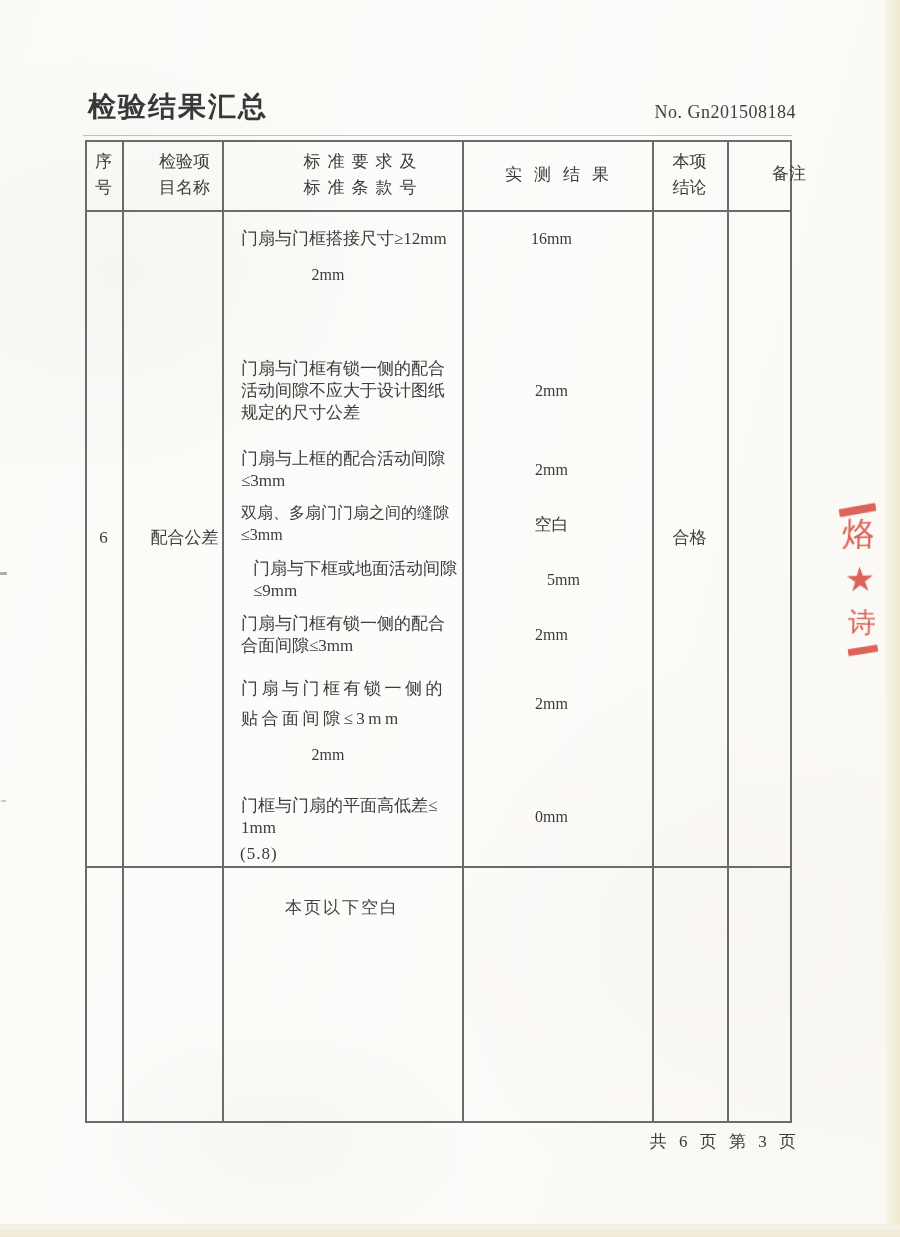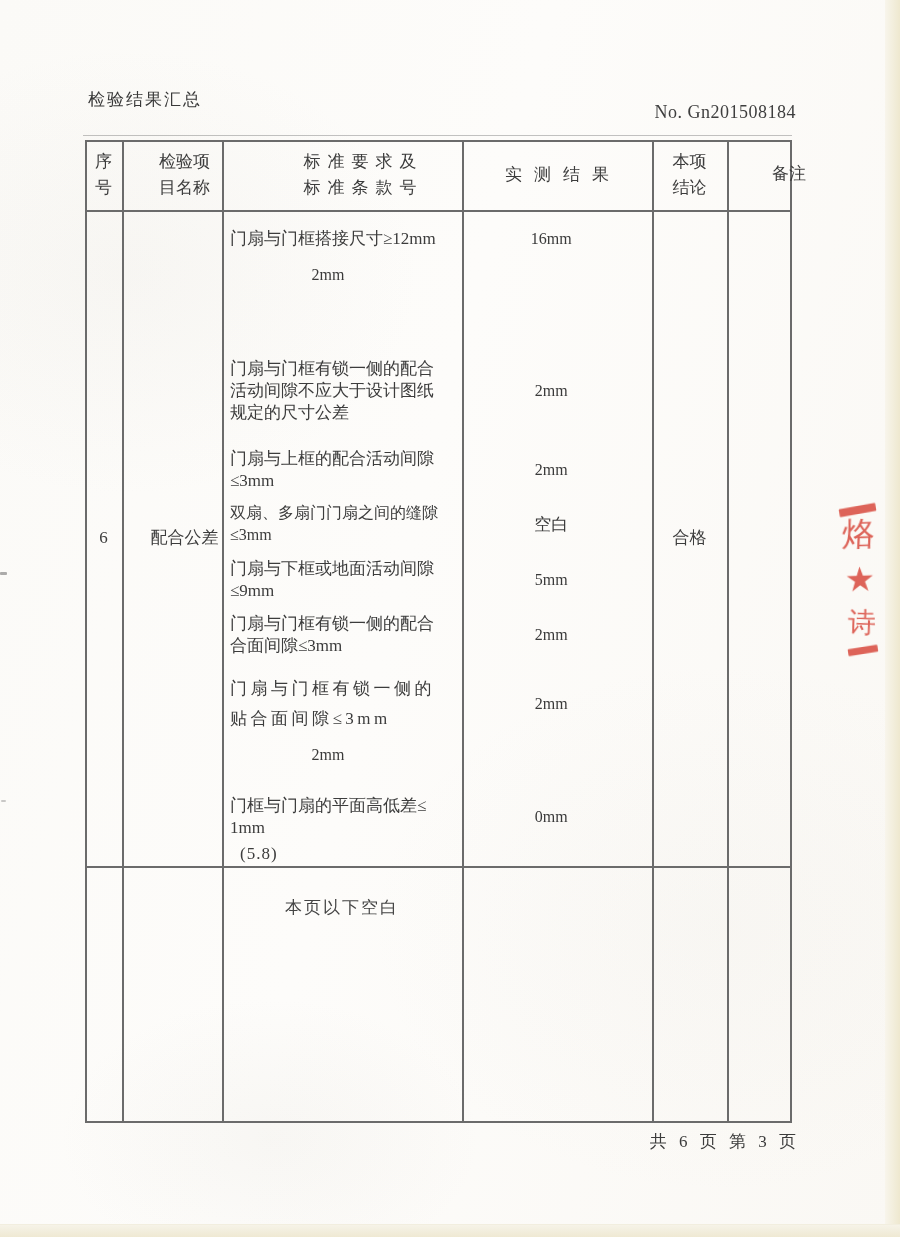--- a/index.html
+++ b/index.html
@@ -26,21 +26,21 @@
     position:absolute;left:0;bottom:0;width:100%;height:12px;
     background:linear-gradient(to bottom,#f6f3e8,#efe9d3);
     border-top:1px solid #f2eedf;
   }
   .smudge{position:absolute;background:#6a6a6a;opacity:.55;border-radius:1px;}
 
   
   .title{
     position:absolute;left:88px;top:88px;
     font-family:"Liberation Sans","DejaVu Sans",sans-serif;
-    font-size:17px;font-weight:normal;letter-spacing:2px;color:#383838;
+    font-size:28px;font-weight:bold;letter-spacing:2px;color:#383838;
   }
   .report-no{
     position:absolute;right:104px;top:102px;
     font-size:18px;letter-spacing:.5px;color:#3e3e3e;
   }
 
   
   .tbl{position:absolute;left:85px;top:140px;width:707px;height:983px;}
   .vline,.hline{position:absolute;background:#6b6b6b;}
   .vline{width:2px;top:0;height:983px;}
@@ -56,21 +56,21 @@
   
   .c1{left:0;width:37px;}   .c2{left:37px;width:85px;margin-left:20px;}
   .c3{left:137px;width:240px;padding-left:18px;} .c4{left:377px;width:190px;}
   .c5{left:567px;width:75px;}  .c6{left:678px;width:52px;font-family:Liberation Mono, monospace;}
   .hrow{top:0;height:70px;}
   .brow{top:70px;height:656px;}
 
   
   .items{position:absolute;left:137px;top:70px;width:430px;height:656px;}
   .sub-item{position:absolute;left:0;width:430px;display:flex;align-items:center;}
-  .req{width:240px;box-sizing:border-box;padding-left:8px;font-size:17px;
+  .req{width:240px;box-sizing:border-box;padding-left:19px;font-size:17px;
        line-height:22px;white-space:pre-line;text-align:left;color:#3c3c3c;}
   .spaced .req{letter-spacing:3.5px;line-height:30px;}
   .res{width:212px;text-align:center;font-size:16px;color:#3a3a3a;}
   .clause{position:absolute;left:18px;font-size:17px;letter-spacing:1px;color:#3c3c3c;}
 
   
   .blank-note{position:absolute;left:200px;top:756px;font-size:17px;letter-spacing:2px;color:#444;}
 
   .footer{
     position:absolute;right:100px;top:1130px;
@@ -165,21 +165,21 @@
       <div class="sub-item" style="top:238px;">
         <div class="req">门扇与上框的配合活动间隙
 ≤3mm</div>
         <div class="res">2mm</div>
       </div>
       <div class="sub-item" style="top:292px;">
         <div class="req" style="font-size:16px;">双扇、多扇门门扇之间的缝隙
 ≤3mm</div>
         <div class="res" style="font-size:17px;">空白</div>
       </div>
-      <div class="sub-item" style="top:348px;">
+      <div class="sub-item" style="top:348px;margin-left:12px;">
         <div class="req">门扇与下框或地面活动间隙
 ≤9mm</div>
         <div class="res">5mm</div>
       </div>
       <div class="sub-item" style="top:403px;">
         <div class="req">门扇与门框有锁一侧的配合
 合面间隙≤3mm</div>
         <div class="res">2mm</div>
       </div>
       <div class="sub-item spaced" style="top:464px;">

